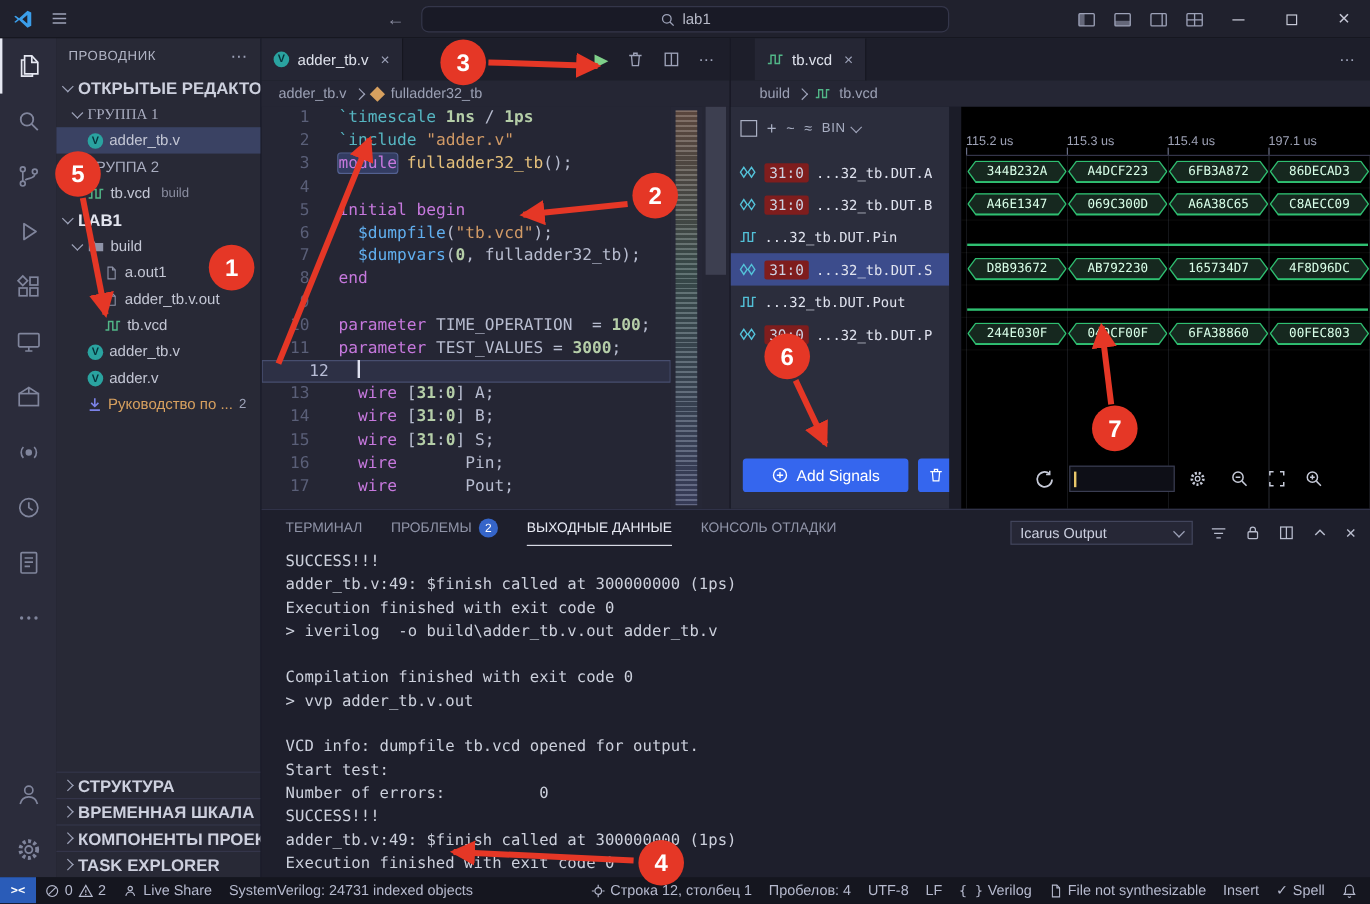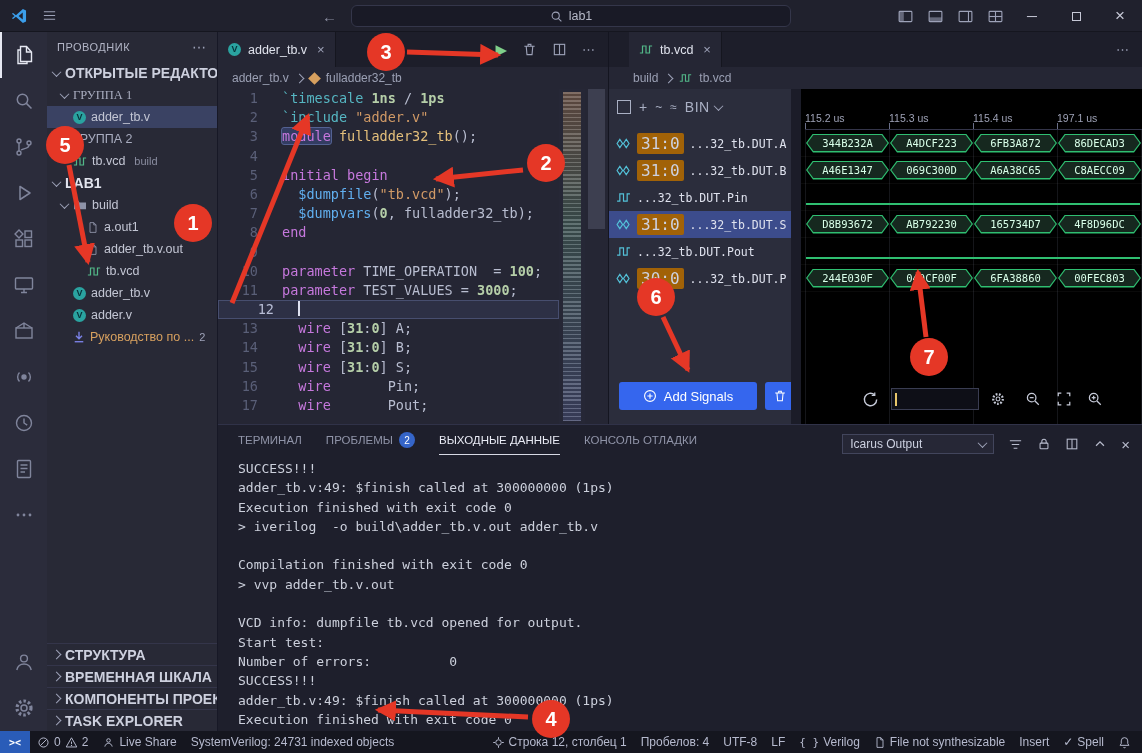--- a/index.html
+++ b/index.html
@@ -77,27 +77,27 @@
       background:linear-gradient(180deg,rgba(224,150,80,.28),rgba(120,200,140,.2) 40%,rgba(140,160,255,.16));}
   .vscroll{position:absolute;top:57px;bottom:0;right:0;width:23px;}
   .vscroll .thumb{position:absolute;top:0;left:3px;right:3px;height:140px;background:rgba(125,130,155,.28);}
 
   
   .editor2{position:absolute;left:608px;top:32px;right:0;height:392px;background:#252634;border-left:1px solid #141520;}
   .viewer{position:absolute;left:0;right:0;top:57px;bottom:0;background:#222331;}
   .sigpanel{position:absolute;left:0;top:0;bottom:0;width:182px;background:#2b2d3c;}
   .sig-toolbar{height:36px;display:flex;align-items:center;gap:8px;padding:0 8px;color:#aab0c4;font-size:12px;}
   .swatch{width:14px;height:14px;border:1.5px solid #aab0c4;}
-  .binlbl{display:flex;align-items:center;gap:5px;font-size:14px;letter-spacing:.5px;color:#aab0c4;}
+  .binlbl{display:flex;align-items:center;gap:5px;font-size:11px;letter-spacing:.5px;color:#aab0c4;}
   .sig-rows{position:absolute;left:0;right:0;top:41px;}
   .sig-row{height:27px;display:flex;align-items:center;gap:6px;padding:0 7px;
            font-family:"DejaVu Sans Mono",monospace;font-size:11.5px;color:#dfe2ee;}
   .sig-row.sel{background:#3c4c8c;}
   .sig-ic{flex:none;display:flex;}
-  .sig-range{background:#a16207;border-radius:2px;padding:1px 4px;font-size:16px;color:#cdd2e2;flex:none;}
+  .sig-range{background:#7f1d1d;border-radius:2px;padding:1px 4px;font-size:12px;color:#cdd2e2;flex:none;}
   .scrollstrip{position:absolute;left:182px;top:0;bottom:0;width:10px;background:#1b1c28;}
   .wavearea{position:absolute;left:192px;right:0;top:0;bottom:0;background:#000000;overflow:hidden;}
   .wavearea .grid{position:absolute;left:4px;right:0;top:41px;bottom:0;
       background:repeating-linear-gradient(90deg,rgba(160,170,200,.13) 0 1px,transparent 1px 84px);}
   .ruler{position:absolute;left:4px;right:0;top:0;height:41px;display:flex;align-items:flex-end;
          border-bottom:1px solid #34354a;}
   .tick{width:84px;position:relative;padding-bottom:5px;font-size:10.5px;color:#9ea2b6;flex:none;}
   .tick::before{content:"";position:absolute;left:0;bottom:0;width:1px;height:6px;background:#6a6f88;}
   .wave-rows{position:absolute;left:0;right:0;top:41px;}
   .wave-row{height:27px;position:relative;display:flex;gap:1px;padding:3.5px 0 3.5px 5px;border-bottom:1px solid rgba(255,255,255,.04);}

